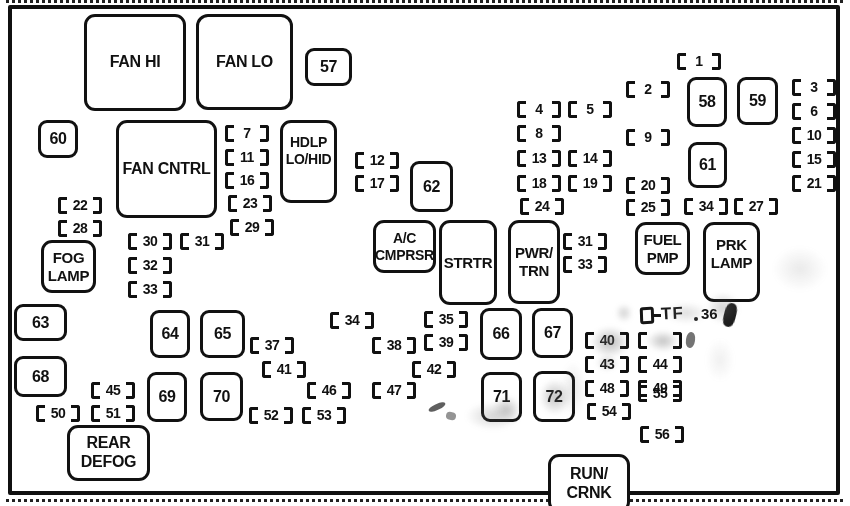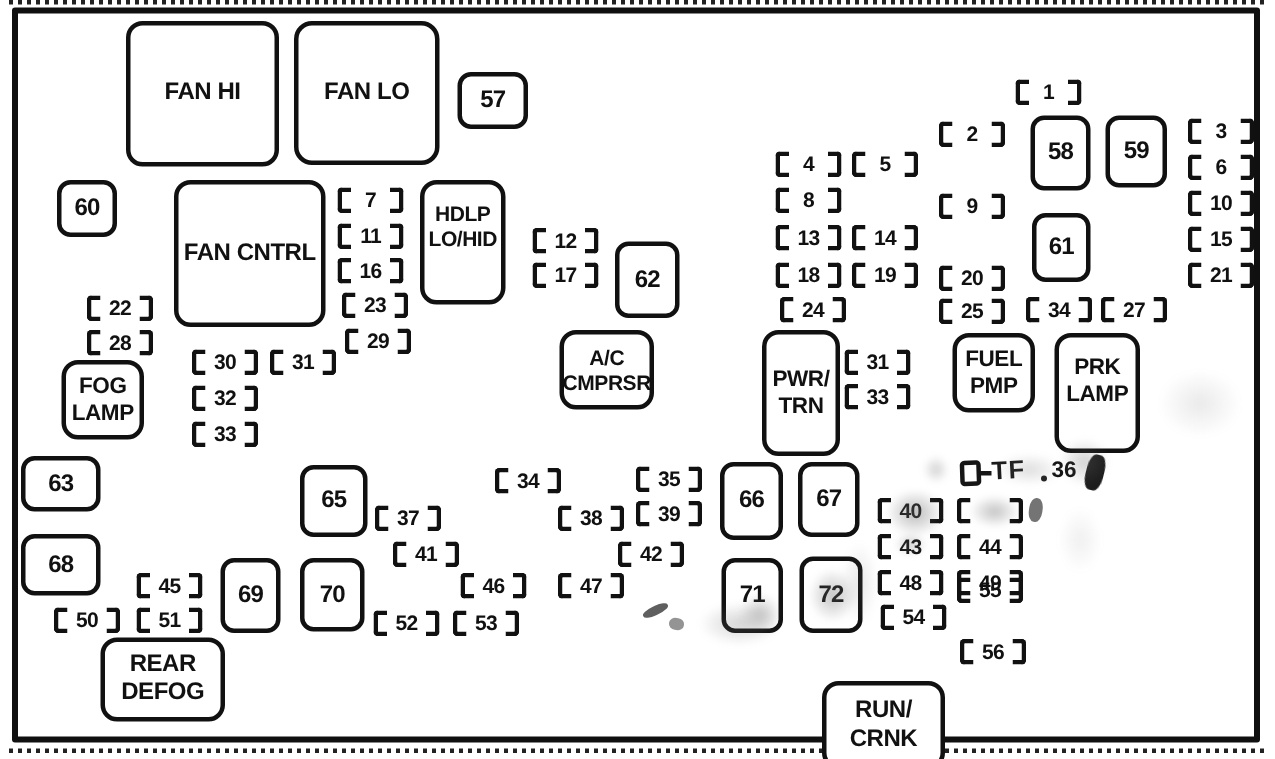--- a/index.html
+++ b/index.html
@@ -84,20 +84,23 @@
       <span>FAN CNTRL</span>
     </div>
     <div class="box" style="left: 373px; top: 220px; width: 63px; height: 53px; font-size: 14px;">
       <span>A/C</span>
       <span>CMPRSR</span>
     </div>
     <div class="box vtop" style="left: 280px; top: 120px; width: 57px; height: 83px; font-size: 14px;">
       <span>HDLP</span>
       <span>LO/HID</span>
     </div>
+    <div class="box" style="left: 439px; top: 220px; width: 58px; height: 85px; font-size: 15px;">
+      <span>STRTR</span>
+    </div>
     <div class="box" style="left: 508px; top: 220px; width: 52px; height: 84px; font-size: 15px;">
       <span>PWR/</span>
       <span>TRN</span>
     </div>
     <div class="box" style="left: 635px; top: 222px; width: 55px; height: 53px; font-size: 15px;">
       <span>FUEL</span>
       <span>PMP</span>
     </div>
     <div class="box vtop" style="left: 703px; top: 222px; width: 57px; height: 80px; font-size: 15px;">
       <span>PRK</span>
@@ -115,20 +118,21 @@
       <span>RUN/</span>
       <span>CRNK</span>
     </div>
     <div class="fuse" style="left: 305px; top: 48px; width: 47px; height: 38px;">57</div>
     <div class="fuse" style="left: 38px; top: 120px; width: 40px; height: 38px;">60</div>
     <div class="fuse" style="left: 687px; top: 77px; width: 40px; height: 50px;">58</div>
     <div class="fuse" style="left: 737px; top: 77px; width: 41px; height: 48px;">59</div>
     <div class="fuse" style="left: 688px; top: 142px; width: 39px; height: 46px;">61</div>
     <div class="fuse" style="left: 410px; top: 161px; width: 43px; height: 51px;">62</div>
     <div class="fuse" style="left: 14px; top: 304px; width: 53px; height: 37px;">63</div>
+    <div class="fuse" style="left: 150px; top: 310px; width: 40px; height: 48px;">64</div>
     <div class="fuse" style="left: 200px; top: 310px; width: 45px; height: 48px;">65</div>
     <div class="fuse" style="left: 480px; top: 308px; width: 42px; height: 52px;">66</div>
     <div class="fuse" style="left: 532px; top: 308px; width: 41px; height: 50px;">67</div>
     <div class="fuse" style="left: 14px; top: 356px; width: 53px; height: 41px;">68</div>
     <div class="fuse" style="left: 147px; top: 372px; width: 40px; height: 50px;">69</div>
     <div class="fuse" style="left: 200px; top: 372px; width: 43px; height: 49px;">70</div>
     <div class="fuse" style="left: 481px; top: 372px; width: 41px; height: 50px;">71</div>
     <div class="fuse" style="left: 533px; top: 371px; width: 42px; height: 51px;">72</div>
     <div class="bk" style="left: 677px; top: 52px;">
       <span class="num">1</span>

